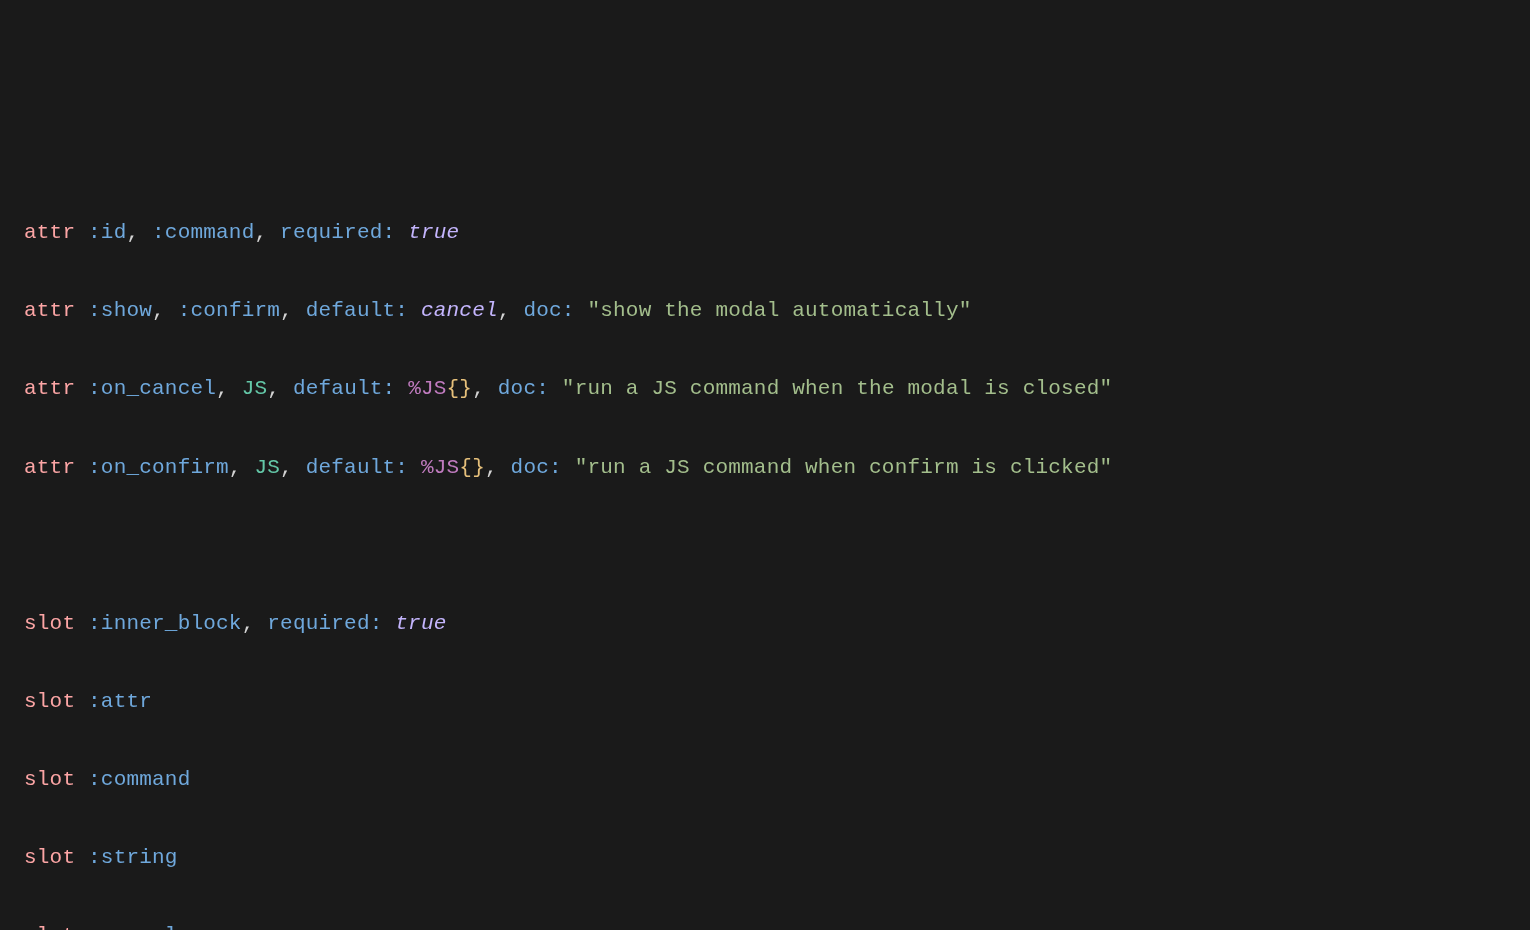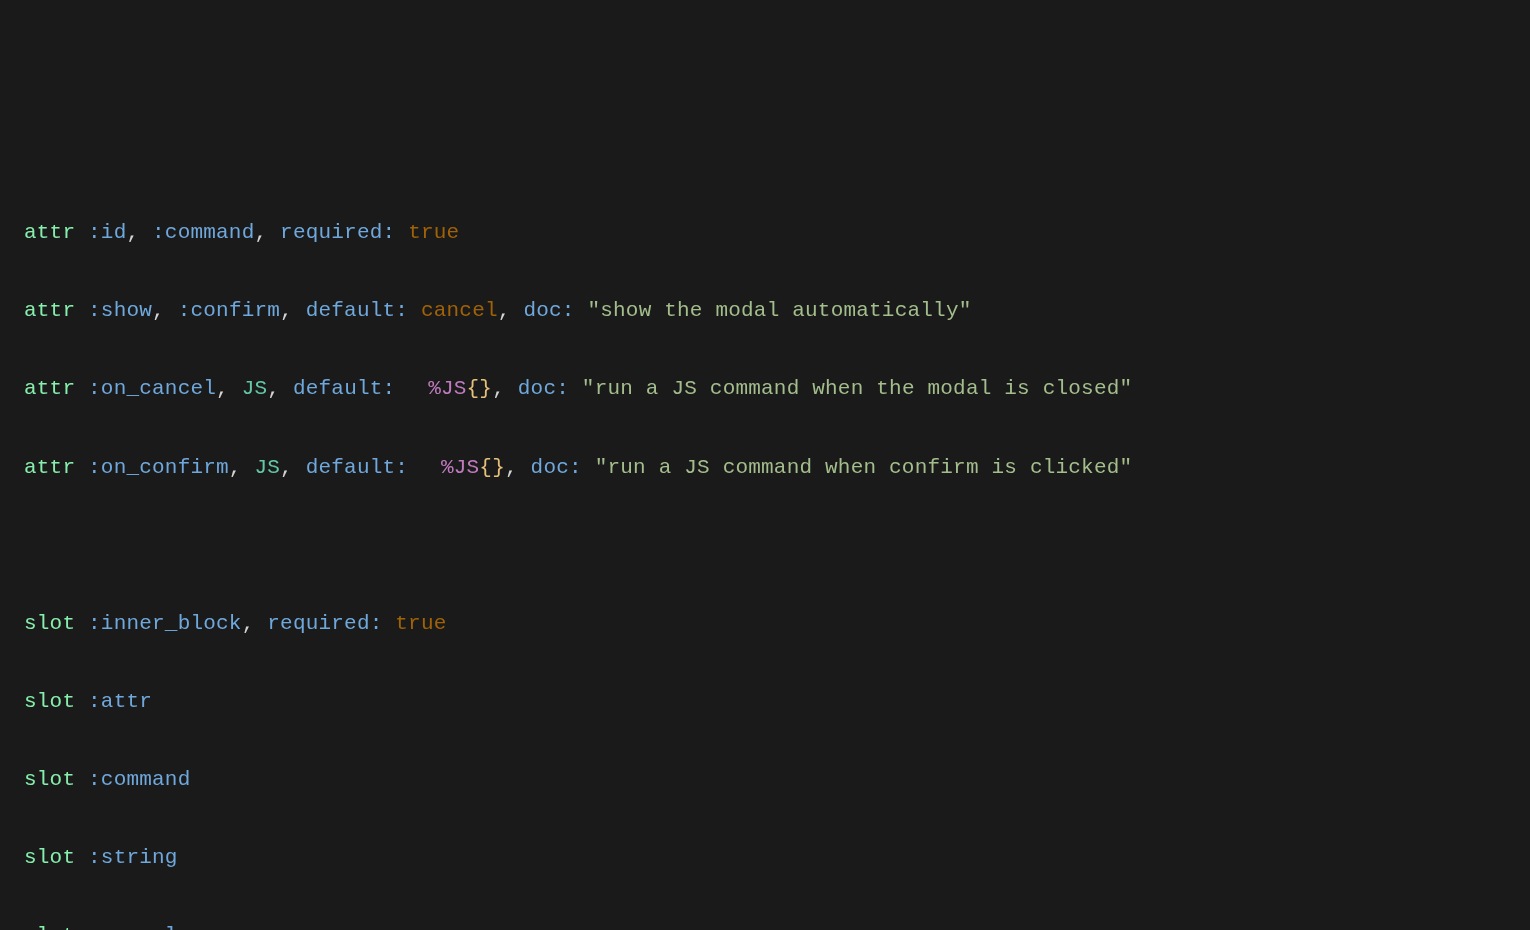--- a/index.html
+++ b/index.html
@@ -8,26 +8,26 @@
     font-family: "SF Mono", "Monaco", "Menlo", "Consolas", "Liberation Mono", monospace;
     font-size: 21px;
     line-height: 1.86;
     color: #d4d4d4;
     padding: 18px 0 0 24px;
     white-space: pre;
     overflow: hidden;
     letter-spacing: 0.2px;
   }
   .line { display: block; }
-  .k-call   { color: #86efac; }       
+  .k-call   { color: #fca5a5; }       
   .k-atom   { color: #6fa8dc; }       
   .k-key    { color: #6fa8dc; }       
-  .k-bool   { color: #a16207; }       
+  .k-bool   { color: #c4b5fd; font-style: italic; }       
   .k-type   { color: #64c8a8; }       
-  .k-pct    { color: #c07bbf; margin-left: 20px; }       
+  .k-pct    { color: #c07bbf; }       
   .k-brace  { color: #e6c07b; }       
   .k-str    { color: #a3be8c; }       
   .k-punc   { color: #d4d4d4; }
 </style>
 </head>
 <body>
 
 
 
 <div>

